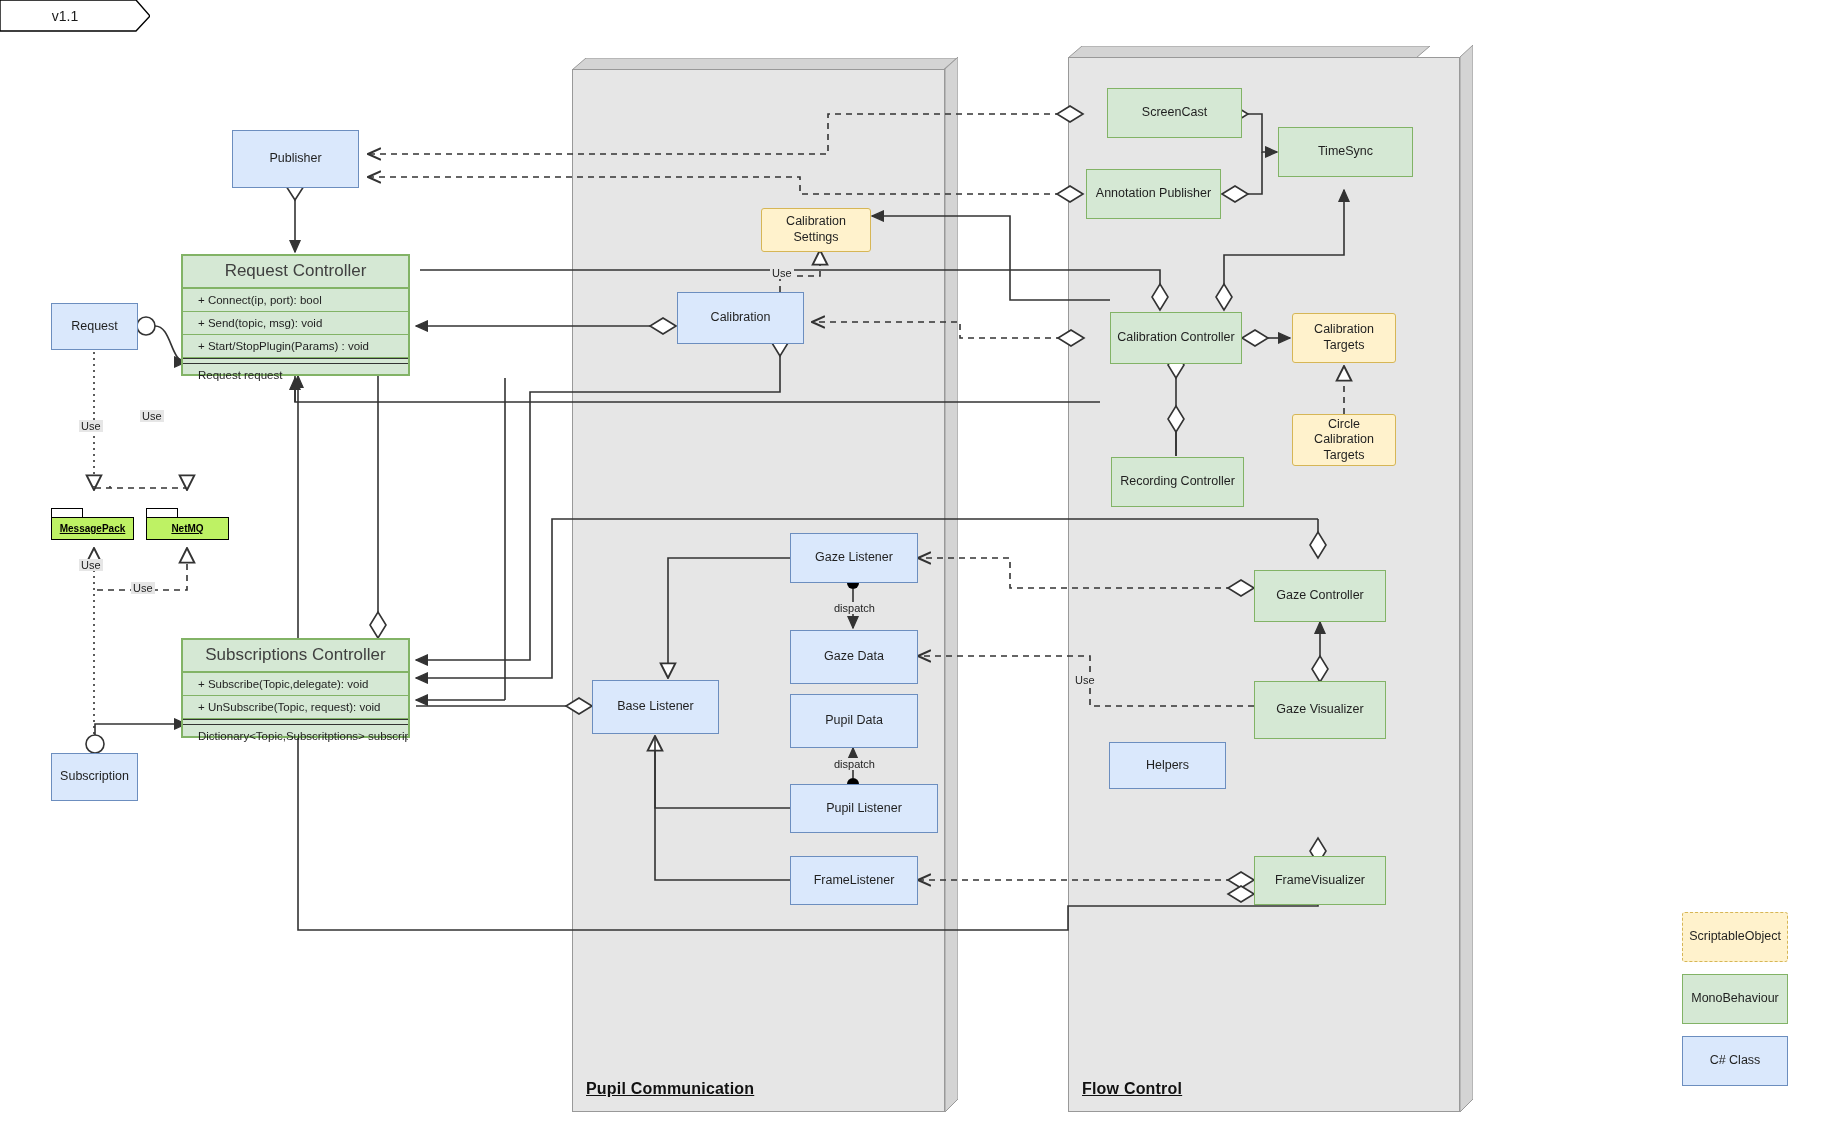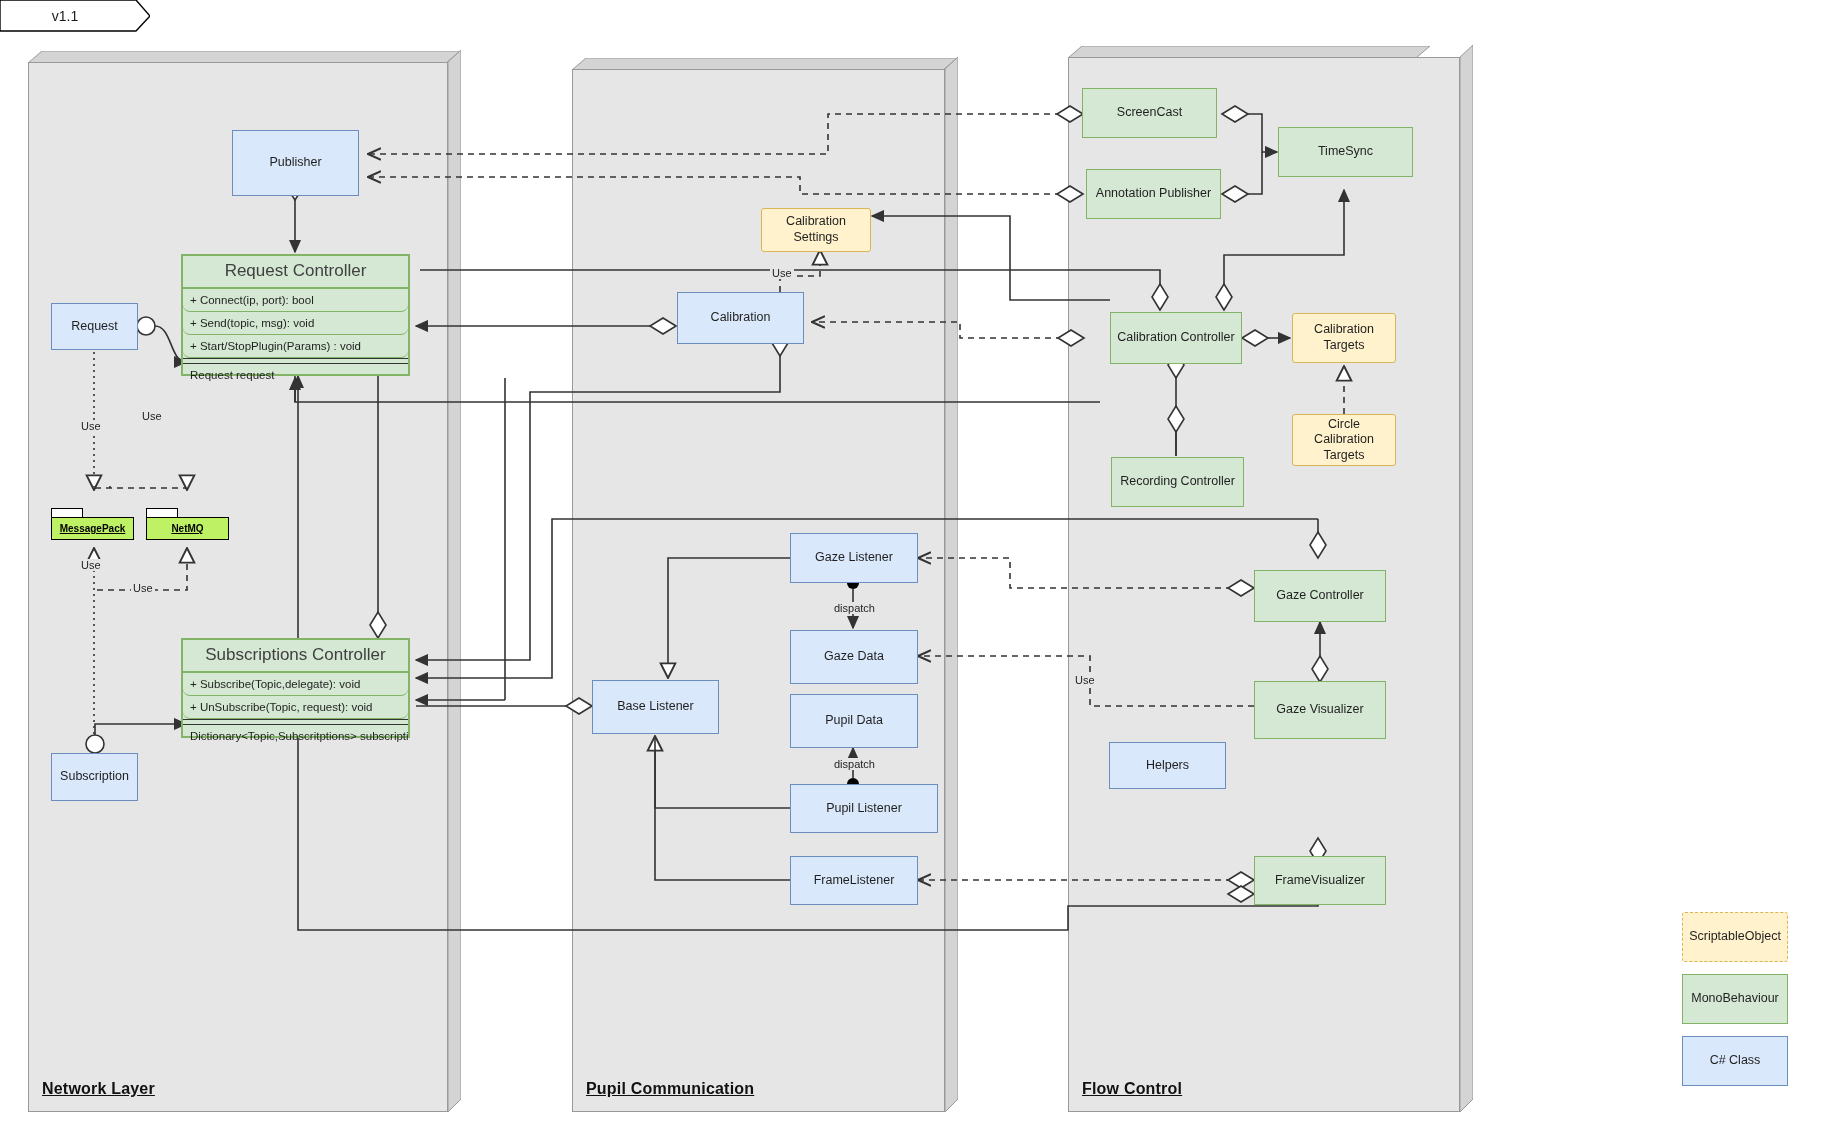--- a/index.html
+++ b/index.html
@@ -28,22 +28,22 @@
     line-height:1.25;padding:2px 4px;}
   .n-class{background:#dae8fc;border:1px solid #6c8ebf;}
   .n-mono{background:#d5e8d4;border:1px solid #82b366;}
   .n-so{background:#fff2cc;border:1px solid #d6b656;border-radius:3px;}
   .n-so.dashed{border-style:dashed;}
 
   
   .uml{position:absolute;box-sizing:border-box;background:#d5e8d4;border:2px solid #82b366;}
   .uml .title{font-size:17px;text-align:center;padding:5px 2px 6px;color:#404040;
     border-bottom:2px solid #82b366;}
-  .uml .row{font-size:11.5px;padding:5px 7px;color:#1f1f1f;border-bottom:1px solid #82b366;
-    white-space:nowrap;overflow:hidden;border-radius:7px;}
+  .uml .row{font-size:11.5px;padding:5px 15px;color:#1f1f1f;border-bottom:1px solid #82b366;
+    white-space:nowrap;overflow:hidden;}
   .uml .sep{height:4px;border-top:1px solid #333;border-bottom:1px solid #333;background:#d5e8d4;}
   .uml .row.last{border-bottom:none;}
 
   
   .pkg{position:absolute;}
   .pkg .tab{position:absolute;left:0;top:0;width:38%;height:9px;
     background:#ffffff;border:1px solid #000;border-bottom:none;box-sizing:border-box;}
   .pkg .body{position:absolute;left:0;top:9px;right:0;bottom:0;background:#bef264;
     border:1px solid #000;box-sizing:border-box;display:flex;align-items:center;
     justify-content:center;font-size:10px;font-weight:bold;color:#000;text-decoration:underline;}
@@ -67,34 +67,20 @@
 
 <div id="stage">
 
   <div class="vtab">
     <svg width="150" height="32">
       <path d="M0,0 L136,0 L150,16 L136,31 L0,31 Z" fill="#ffffff" stroke="#000" stroke-width="1.4"></path>
     </svg>
     <span>v1.1</span>
   </div>
 
-  <div class="layer" style="left:28px;top:50px;width:432px;height:1062px;">
-    <div class="top">
-      <svg width="432" height="13">
-          <path d="M0,12 L14,0 L432,0 L418,12 Z" fill="#d4d4d4" stroke="#999" stroke-width="1"></path>
-        </svg>
-    </div>
-    <div class="side">
-      <svg width="13" height="1062">
-          <path d="M0,12 L13,0 L13,1049 L0,1062 Z" fill="#d4d4d4" stroke="#999" stroke-width="1"></path>
-        </svg>
-    </div>
-    <div class="face"></div>
-    <div class="lbl">Network Layer</div>
-  </div>
 
   <div class="layer" style="left:572px;top:57px;width:385px;height:1055px;">
     <div class="top">
       <svg width="385" height="13">
           <path d="M0,12 L14,0 L385,0 L371,12 Z" fill="#d4d4d4" stroke="#999" stroke-width="1"></path>
         </svg>
     </div>
     <div class="side">
       <svg width="13" height="1055">
           <path d="M0,12 L13,0 L13,1042 L0,1055 Z" fill="#d4d4d4" stroke="#999" stroke-width="1"></path>
@@ -309,21 +295,21 @@
 
   <div class="wlabel" style="left:79px;top:420px;">Use</div>
   <div class="wlabel" style="left:140px;top:410px;">Use</div>
   <div class="wlabel" style="left:79px;top:559px;">Use</div>
   <div class="wlabel" style="left:131px;top:582px;">Use</div>
   <div class="wlabel" style="left:770px;top:267px;">Use</div>
   <div class="wlabel" style="left:1073px;top:674px;">Use</div>
   <div class="wlabel" style="left:832px;top:602px;">dispatch</div>
   <div class="wlabel" style="left:832px;top:758px;">dispatch</div>
 
-  <div class="node n-class" style="left:232px;top:130px;width:127px;height:66px;">
+  <div class="node n-class" style="left:232px;top:130px;width:127px;height:58px;">
     <span>Publisher</span>
   </div>
 
   <div class="node n-class" style="left:51px;top:303px;width:87px;height:47px;">
     <span>Request</span>
   </div>
 
   <div class="node n-class" style="left:51px;top:753px;width:87px;height:48px;">
     <span>Subscription</span>
   </div>
@@ -380,21 +366,21 @@
   </div>
 
   <div class="node n-class" style="left:790px;top:784px;width:148px;height:49px;">
     <span>Pupil Listener</span>
   </div>
 
   <div class="node n-class" style="left:790px;top:856px;width:128px;height:49px;">
     <span>FrameListener</span>
   </div>
 
-  <div class="node n-mono" style="left:1082px;top:88px;width:135px;height:50px;text-align:right;">
+  <div class="node n-mono" style="left:1107px;top:88px;width:135px;height:50px;text-align:right;">
     <span>ScreenCast</span>
   </div>
 
   <div class="node n-mono" style="left:1086px;top:169px;width:135px;height:50px;">
     <span>Annotation Publisher</span>
   </div>
 
   <div class="node n-mono" style="left:1278px;top:127px;width:135px;height:50px;">
     <span>TimeSync</span>
   </div>

